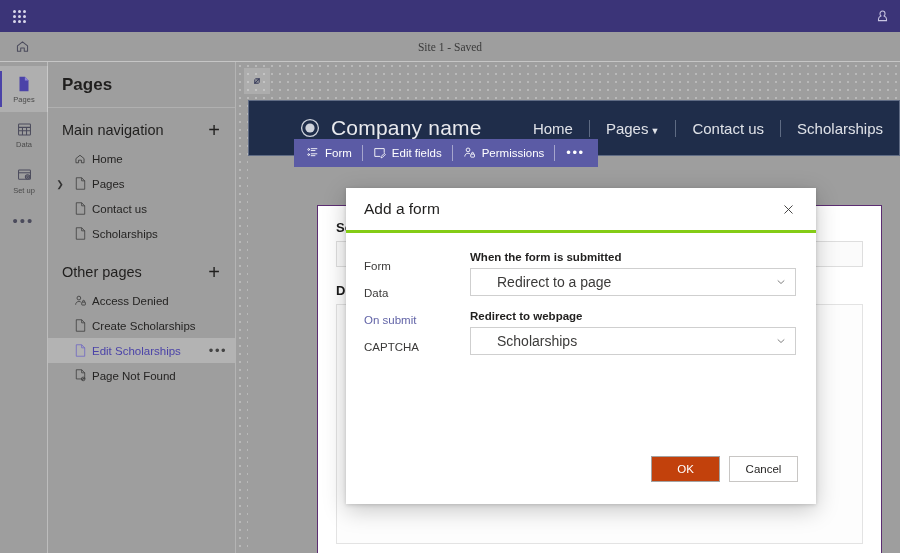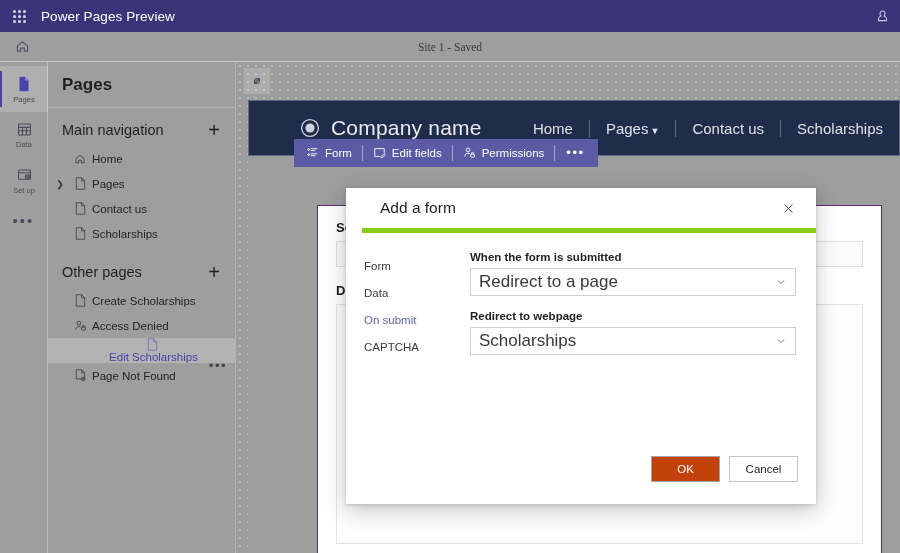--- a/index.html
+++ b/index.html
@@ -84,21 +84,21 @@
   }
   .tree-item {
     position: relative; display:flex; align-items:center; height: 25px;
     padding-left: 22px; cursor: pointer; font-size: 11.5px; color: #252423;
   }
   .tree-item .chev {
     position:absolute; left: 6px; width: 12px; text-align:center; font-size: 9px; color:#333;
   }
   .tree-item .ticon { width: 20px; display:flex; align-items:center; justify-content:center; }
   .tree-item .tlabel { margin-left: 2px; }
-  .tree-item.selected { background: rgba(255,255,255,0.22); color:#4b43a8;flex-direction:column; }
+  .tree-item.selected { background: rgba(255,255,255,0.22); color:#4b43a8; }
   .tree-item.selected .tlabel { color: #4b43a8; }
   .tree-item .row-more {
     margin-left:auto; margin-right: 8px; font-size: 13px; letter-spacing:1.5px;
     color:#444; line-height: 6px;
   }
 
   
   .canvas {
     position: absolute; top: 62px; left: 236px; right: 0; bottom: 0;
     background-color: #9e9e9e;
@@ -156,40 +156,39 @@
     position: absolute; inset: 0; z-index: 10; pointer-events: none;
   }
   .modal {
     position: absolute; left: 346px; top: 188px; width: 470px; height: 316px;
     background: #ffffff; z-index: 11;
     box-shadow: 0 6px 22px rgba(0,0,0,.22), 0 1px 4px rgba(0,0,0,.16);
     display: flex; flex-direction: column;
   }
   .modal-head {
     height: 45px; display:flex; align-items:center; padding: 0 14px 0 18px;
-    border-bottom: 5px solid #84cc16;
-    margin-left: 16px;
+    border-bottom: 3px solid #84cc16;
   }
   .modal-title { font-size: 15.5px; color:#201f1e; }
   .modal-close {
     margin-left:auto; width: 28px; height:28px; display:flex; align-items:center;
     justify-content:center; cursor:pointer; color:#4a4a4a;
   }
   .modal-body { flex: 1; display:flex; padding: 18px 18px 0 18px; }
   .modal-nav { width: 106px; padding-top: 2px; }
   .mn-item {
     font-size: 11.5px; color:#3b3a39; padding: 7px 0 8px 0; cursor:pointer;
   }
   .mn-item.active { color: #6264a7; }
   .modal-fields { flex: 1; padding-right: 2px; }
   .field-label { font-size: 11.5px; font-weight: bold; color:#201f1e; margin-bottom: 5px; }
   .select-box {
     height: 28px; border:1px solid #cfcfcf; background:#fff;
-    display:flex; align-items:center; padding: 0 8px 0 8px;
-    font-size: 17px; color:#3b3a39; cursor:pointer; margin-bottom: 14px;
+    display:flex; align-items:center; padding: 0 8px 0 26px;
+    font-size: 14px; color:#3b3a39; cursor:pointer; margin-bottom: 14px;
   }
   .select-box .sv { flex:1; }
   .select-box .chev-dn { color:#666; display:flex; align-items:center; }
   .modal-foot {
     padding: 0 18px 22px 18px; display:flex; justify-content:flex-end; gap: 9px;
   }
   .btn {
     min-width: 69px; height: 26px; font-size: 11.5px; display:flex;
     align-items:center; justify-content:center; cursor:pointer;
   }
@@ -208,21 +207,20 @@
           <i></i>
           <i></i>
           <i></i>
           <i></i>
           <i></i>
           <i></i>
           <i></i>
           <i></i>
       </div>
     </div>
-    <div class="app-title">Power Pages Preview</div>
     <div class="appbar-right">
       <svg width="15" height="15" viewBox="0 0 16 16" fill="none" stroke="#c9c6e2" stroke-width="1.1">
         <path d="M8 2.2c-1.6 0-2.7 1.2-2.7 2.8 0 1 .4 1.9 1 2.4-1.6.6-2.6 2-2.6 3.6v1.4h8.6v-1.4c0-1.6-1-3-2.6-3.6.6-.5 1-1.4 1-2.4 0-1.6-1.1-2.8-2.7-2.8z"></path>
       </svg>
     </div>
   </div>
 
   <div class="cmdstrip">
     <div class="home-btn">
       <svg width="15" height="15" viewBox="0 0 16 16" fill="none" stroke="#4b4b5c" stroke-width="1.1" stroke-linejoin="round">
@@ -309,38 +307,38 @@
       <span class="tlabel">Scholarships</span>
     </div>
 
     <div class="group-header" style="padding-top:18px;">
       <div class="group-title">Other pages</div>
       <div class="group-add">+</div>
     </div>
 
     <div class="tree-item">
       <span class="ticon">
-        <svg width="11" height="13" viewBox="0 0 14 17" fill="none" stroke="#3a3a3a" stroke-width="1">
-          <path d="M1.5 1h7l4 4v11h-11z"></path>
-            <path d="M8.5 1v4h4"></path>
-        </svg>
-      </span>
-      <span class="tlabel">Create Scholarships</span>
-    </div>
-
-    <div class="tree-item">
-      <span class="ticon">
         <svg width="13" height="13" viewBox="0 0 16 16" fill="none" stroke="#3a3a3a" stroke-width="1">
           <circle cx="6" cy="5" r="2.3"></circle>
             <path d="M2 13.2c0-2.3 1.8-4 4-4 .9 0 1.7.3 2.4.7"></path>
           <rect x="9.5" y="10" width="4.5" height="3.6" rx=".6"></rect>
             <path d="M10.6 10V9a1.2 1.2 0 0 1 2.4 0v1"></path>
         </svg>
       </span>
       <span class="tlabel">Access Denied</span>
+    </div>
+
+    <div class="tree-item">
+      <span class="ticon">
+        <svg width="11" height="13" viewBox="0 0 14 17" fill="none" stroke="#3a3a3a" stroke-width="1">
+          <path d="M1.5 1h7l4 4v11h-11z"></path>
+            <path d="M8.5 1v4h4"></path>
+        </svg>
+      </span>
+      <span class="tlabel">Create Scholarships</span>
     </div>
 
     <div class="tree-item selected">
       <span class="ticon">
         <svg width="11" height="13" viewBox="0 0 14 17" fill="none" stroke="#6a62c4" stroke-width="1">
           <path d="M1.5 1h7l4 4v11h-11z"></path>
             <path d="M8.5 1v4h4"></path>
         </svg>
       </span>
       <span class="tlabel">Edit Scholarships</span>

